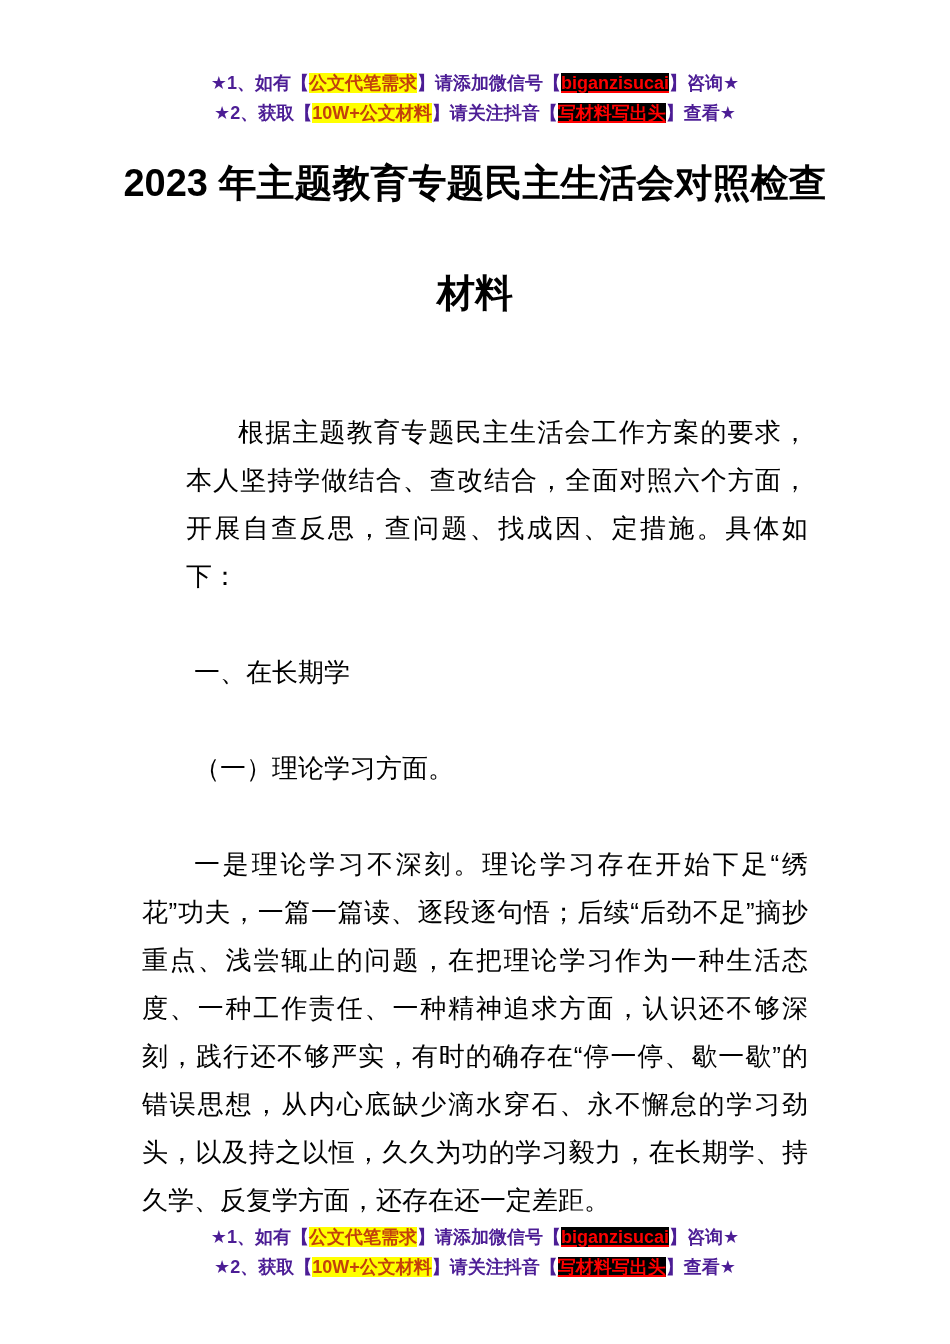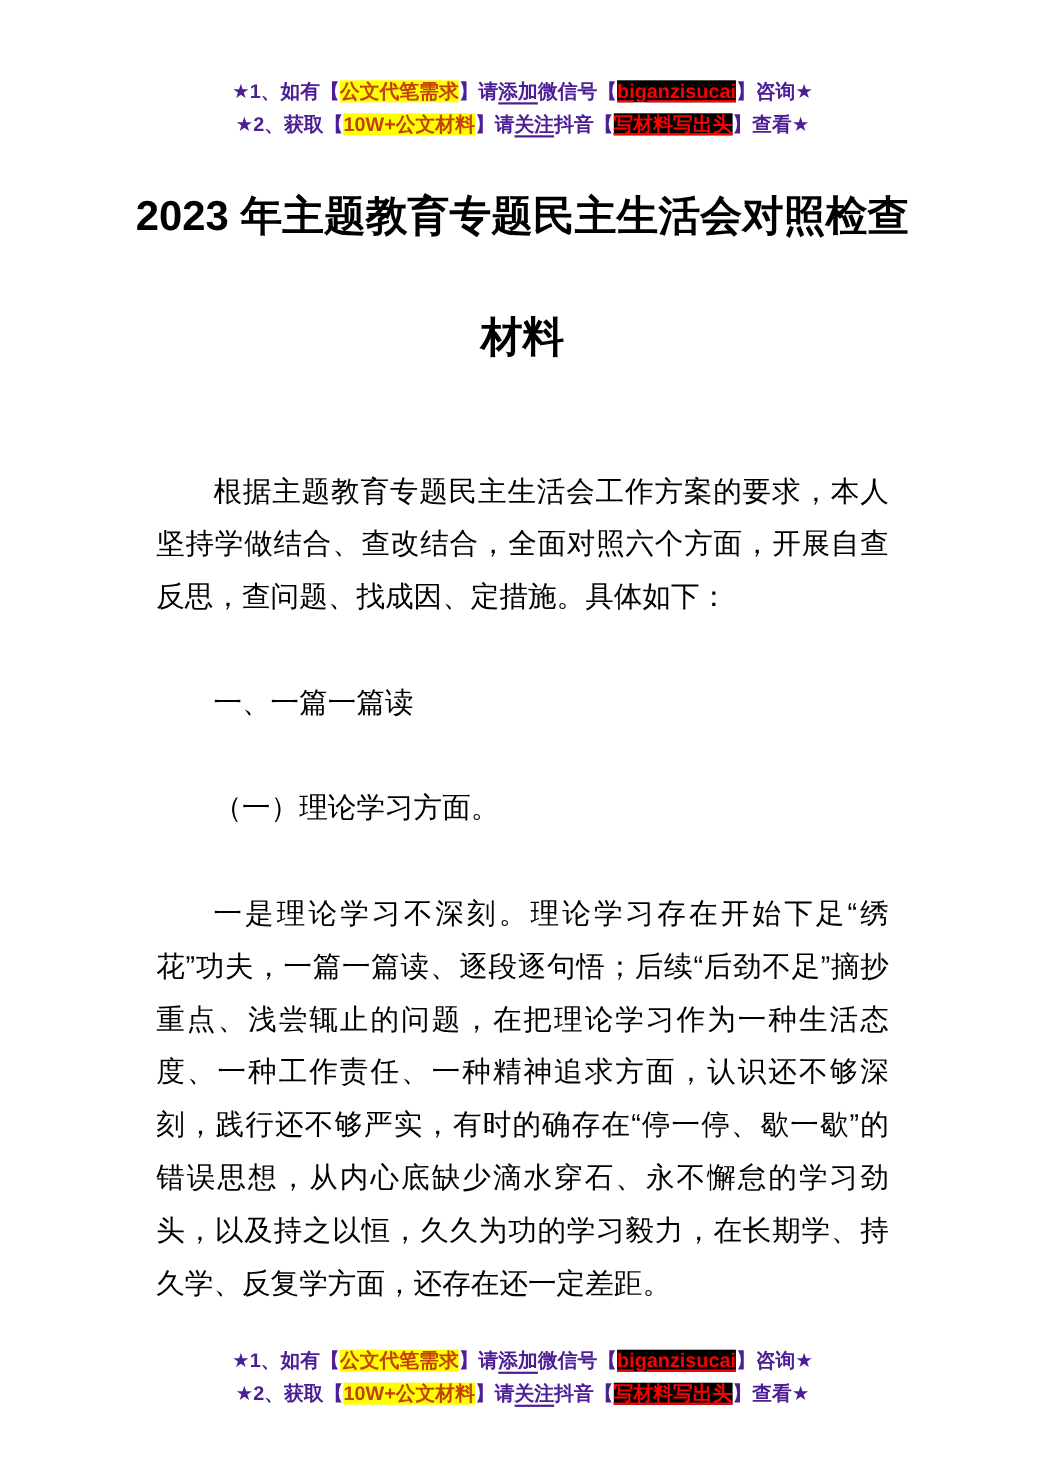--- a/index.html
+++ b/index.html
@@ -32,77 +32,76 @@
     font-weight: bold;
     line-height: 30px;
     white-space: nowrap;
   }
   .seg { color: #4c1d95; }
   .seg-highlight {
     background: #ffff00;
     color: #c2410c;
   }
   .seg-underline {
-    text-decoration: underline;
     text-decoration-thickness: 2px;
     text-underline-offset: 4px;
     margin-top: 18px;
   }
   .seg-highlight-underline {
     background: #000000;
     color: #ff0000;
     text-decoration: underline;
     text-decoration-color: #ff0000;
     text-decoration-thickness: 2px;
     text-underline-offset: 2px;
   }
   
   .title {
-    margin: 14px;
+    margin: 0;
     font-size: 38px;
     font-weight: bold;
     text-align: center;
   }
   .title-line {
     line-height: 110px;
   }
   
   .doc-body {
     width: 666px;
     margin: 60px auto 0 auto;
     font-size: 26px;
     line-height: 48px;
     text-align: justify;
   }
   .para {
     margin: 48px 0;
     text-indent: 2em;
   }
-  .para:first-child { margin-top: 0; }
+  .para:first-child { margin-top: 0; margin-left: 44px; }
   .para:last-child { margin-bottom: 0; }
   .lead { font-weight: normal; }
 </style>
 </head>
 <body>
 
 <div class="page">
 
   <div class="notice notice-top">
     <div class="notice-line"><span class="seg seg-plain">★1、如有【</span><span class="seg seg-highlight">公文代笔需求</span><span class="seg seg-plain">】请</span><span class="seg seg-underline">添加</span><span class="seg seg-plain">微信号【</span><span class="seg seg-highlight-underline">biganzisucai</span><span class="seg seg-plain">】咨询★</span></div>
     <div class="notice-line"><span class="seg seg-plain">★2、获取【</span><span class="seg seg-highlight">10W+公文材料</span><span class="seg seg-plain">】请</span><span class="seg seg-underline">关注</span><span class="seg seg-plain">抖音【</span><span class="seg seg-highlight-underline">写材料写出头</span><span class="seg seg-plain">】查看★</span></div>
   </div>
 
   <h1 class="title">
     <div class="title-line">2023 年主题教育专题民主生活会对照检查</div>
     <div class="title-line">材料</div>
   </h1>
 
   <div class="doc-body">
       <p class="para para-body">根据主题教育专题民主生活会工作方案的要求，本人坚持学做结合、查改结合，全面对照六个方面，开展自查反思，查问题、找成因、定措施。具体如下：</p>
-      <p class="para para-heading-level-1">一、一篇一篇读</p>
+      <p class="para para-heading-level-1">一、在长期学</p>
       <p class="para para-heading-level-2">（一）理论学习方面。</p>
       <p class="para para-body"><span class="lead">一是理论学习不深刻。</span>理论学习存在开始下足“绣花”功夫，一篇一篇读、逐段逐句悟；后续“后劲不足”摘抄重点、浅尝辄止的问题，在把理论学习作为一种生活态度、一种工作责任、一种精神追求方面，认识还不够深刻，践行还不够严实，有时的确存在“停一停、歇一歇”的错误思想，从内心底缺少滴水穿石、永不懈怠的学习劲头，以及持之以恒，久久为功的学习毅力，在长期学、持久学、反复学方面，还存在还一定差距。</p>
     </div>
 
   <div class="notice notice-bottom">
     <div class="notice-line"><span class="seg seg-plain">★1、如有【</span><span class="seg seg-highlight">公文代笔需求</span><span class="seg seg-plain">】请</span><span class="seg seg-underline">添加</span><span class="seg seg-plain">微信号【</span><span class="seg seg-highlight-underline">biganzisucai</span><span class="seg seg-plain">】咨询★</span></div>
     <div class="notice-line"><span class="seg seg-plain">★2、获取【</span><span class="seg seg-highlight">10W+公文材料</span><span class="seg seg-plain">】请</span><span class="seg seg-underline">关注</span><span class="seg seg-plain">抖音【</span><span class="seg seg-highlight-underline">写材料写出头</span><span class="seg seg-plain">】查看★</span></div>
   </div>
 
 </div>

